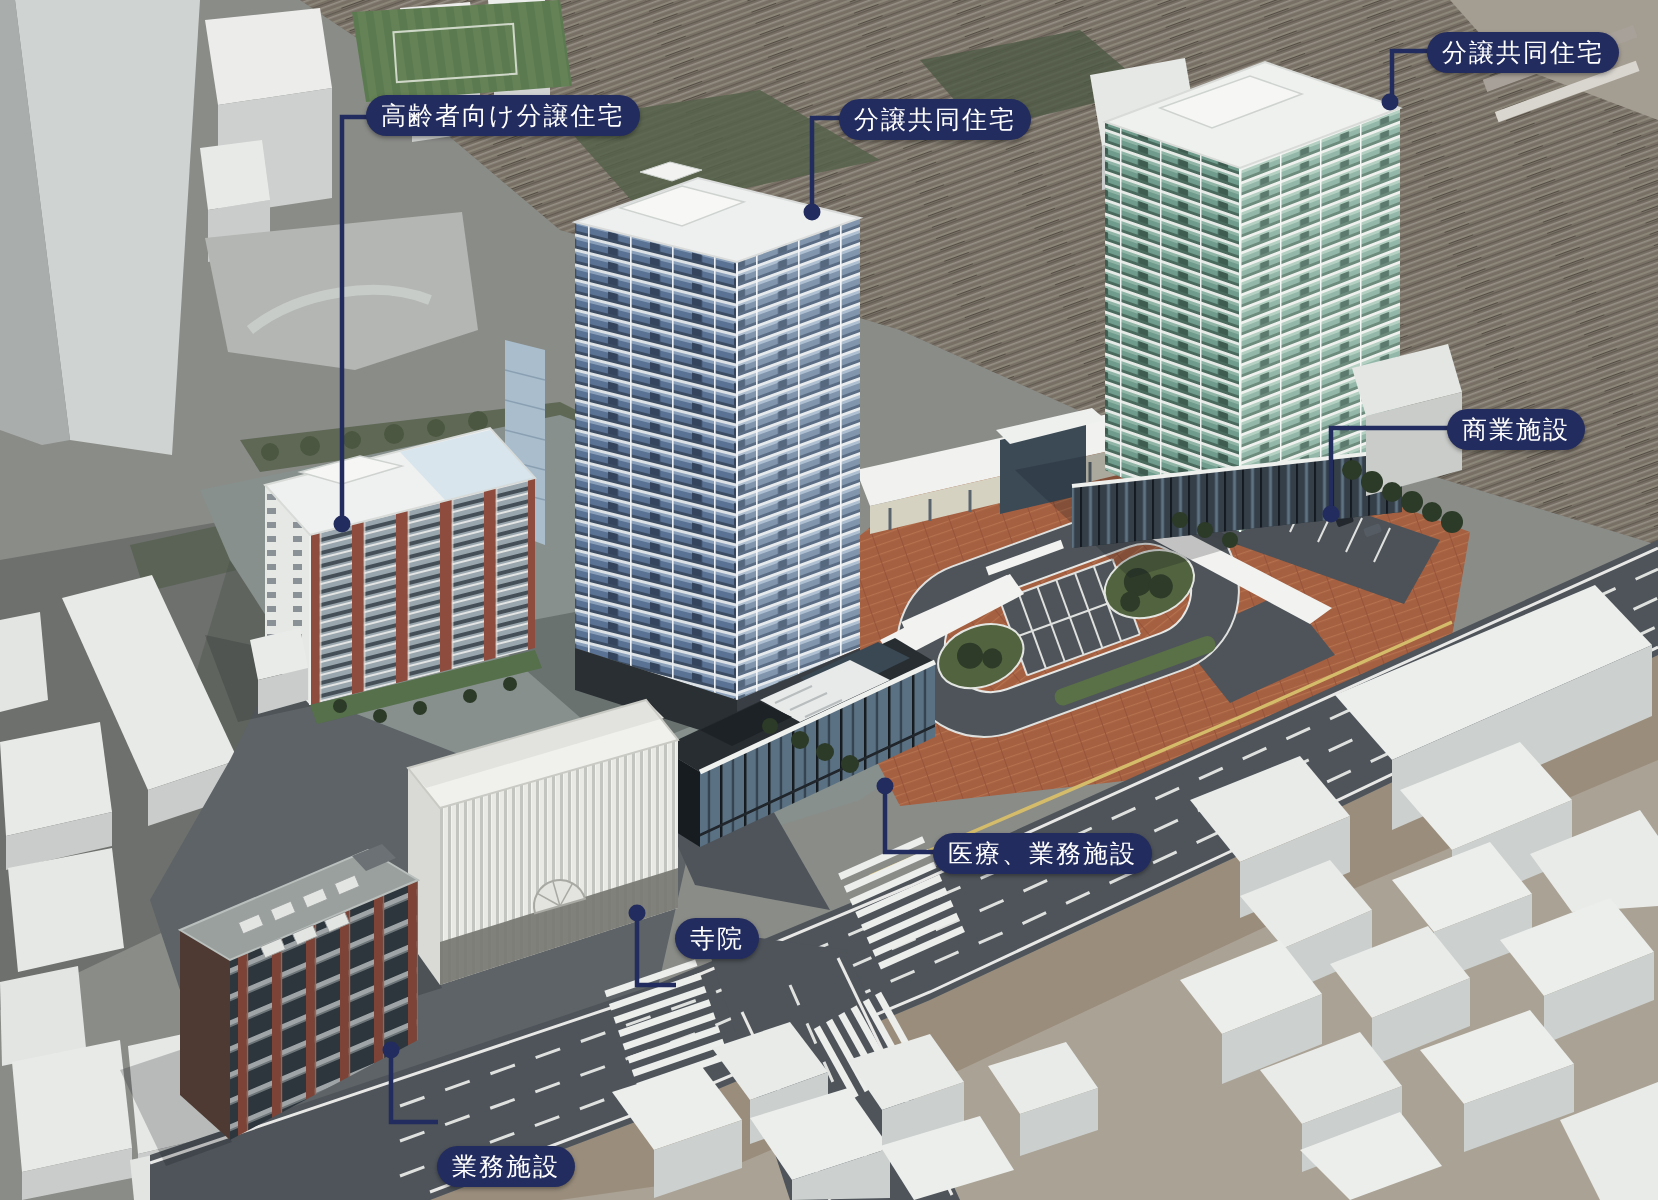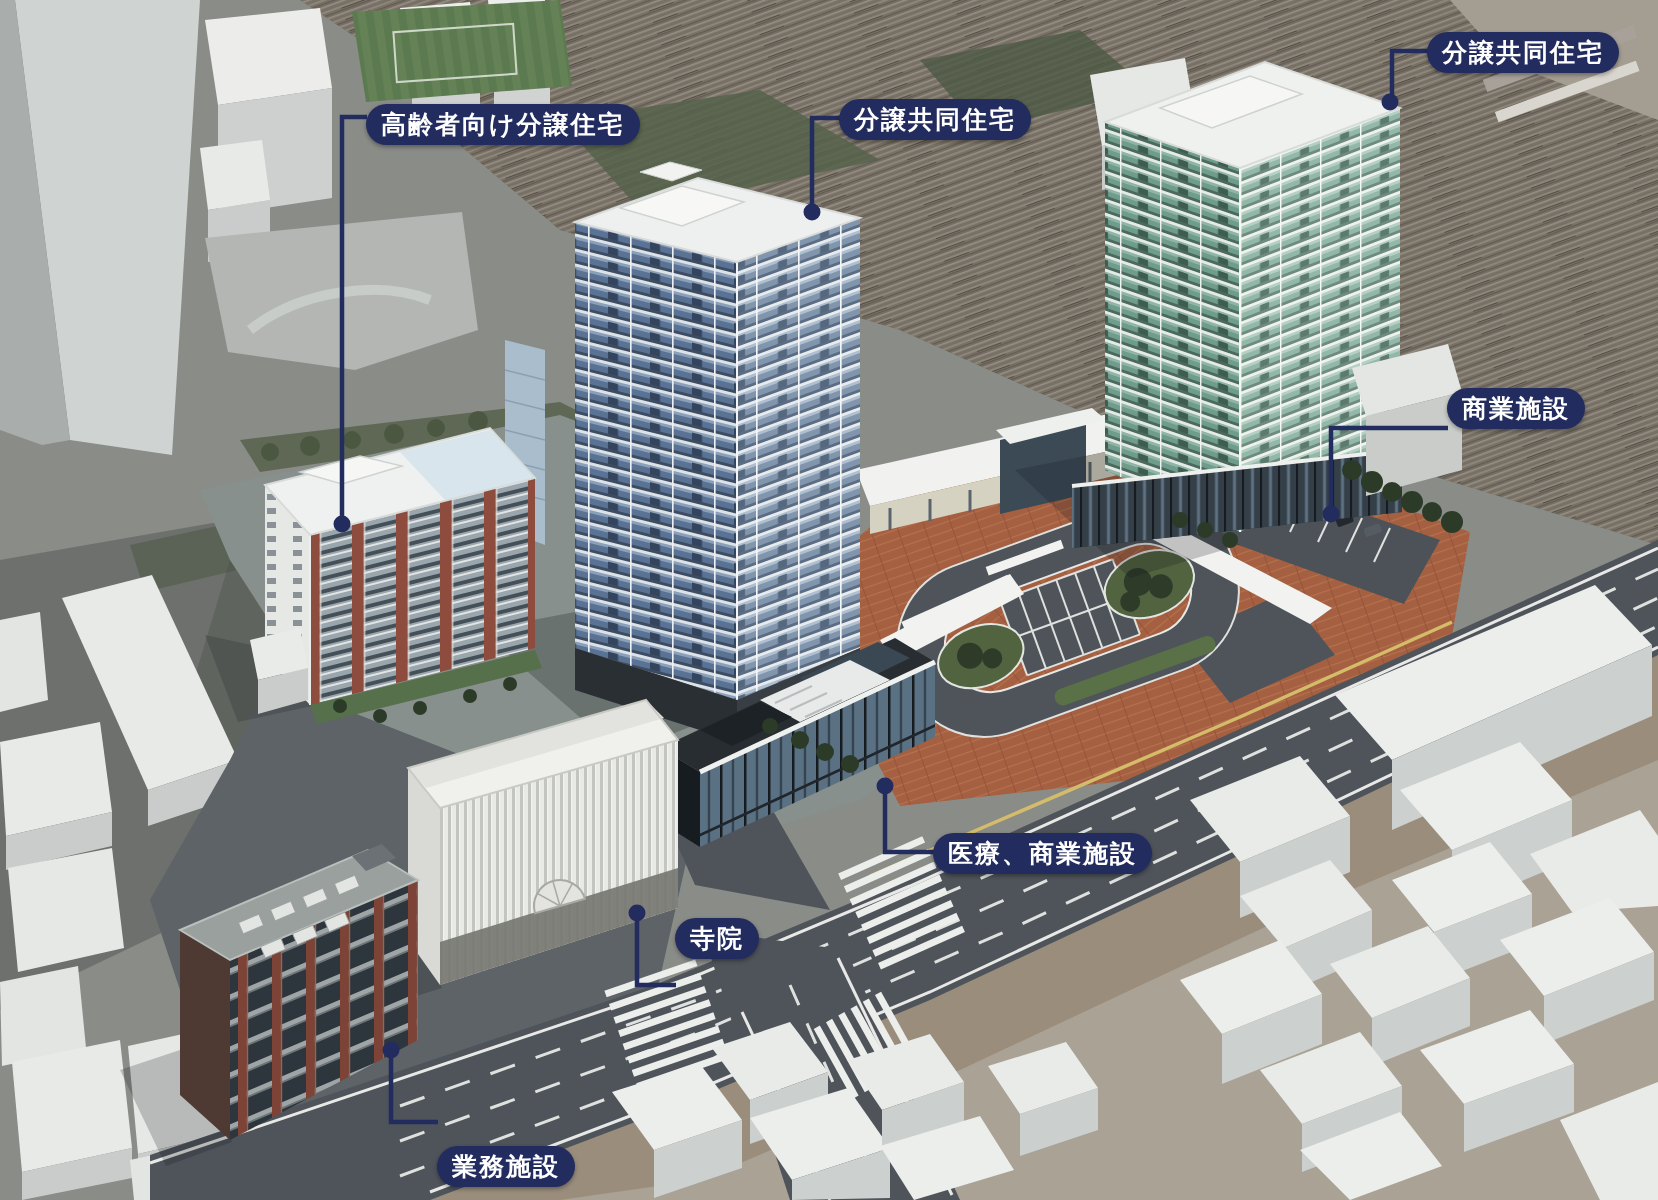--- a/index.html
+++ b/index.html
@@ -1,21 +1,21 @@
 <!DOCTYPE html>
 <html style="--navy: #232c5e; --label-text: #ffffff;"><head>
 <meta charset="utf-8">
 <style>
   html,body{margin:0;padding:0;background:#1b1b1b;}
   .stage{position:relative;width:1658px;height:1200px;overflow:hidden;
          font-family:"Liberation Sans",sans-serif;background:#8a8c88;}
   svg.scene{position:absolute;left:0;top:0;width:1658px;height:1200px;display:block;}
   .pill{position:absolute;display:flex;align-items:center;justify-content:center;
         background:var(--navy,#232c5e);color:var(--label-text,#fff);
-        font-weight:bold;font-size:25px;letter-spacing:2px;line-height:1;
+        font-weight:normal;font-size:25px;letter-spacing:2px;line-height:1;
         padding:8px 15px;border-radius:999px;white-space:nowrap;
         box-shadow:0 2px 4px rgba(0,0,0,.35);}
   .leader{stroke:var(--navy,#232c5e);stroke-width:4.5;fill:none;}
   .leader-dot{fill:var(--navy,#232c5e);}
 </style>
 </head>
 <body>
 
 <div class="stage">
 
@@ -484,21 +484,21 @@
           <path class="leader" d="M676,985 H637 V920"></path>
           <circle class="leader-dot" cx="637" cy="913" r="8.5"></circle>
         </g>
     <g>
           <path class="leader" d="M438,1122 H391 V1057"></path>
           <circle class="leader-dot" cx="391" cy="1050" r="8.5"></circle>
         </g>
   </g>
 </svg>
 
-<div class="pill" style="left:366px;top:104px">高齢者向け分譲住宅</div>
+<div class="pill" style="left:366px;top:95px">高齢者向け分譲住宅</div>
 <div class="pill" style="left:839px;top:99px">分譲共同住宅</div>
 <div class="pill" style="left:1427px;top:32px">分譲共同住宅</div>
-<div class="pill" style="left:1447px;top:388px">商業施設</div>
-<div class="pill" style="left:933px;top:833px">医療、商業施設</div>
+<div class="pill" style="left:1447px;top:409px">商業施設</div>
+<div class="pill" style="left:933px;top:833px">医療、業務施設</div>
 <div class="pill" style="left:675px;top:918px">寺院</div>
 <div class="pill" style="left:437px;top:1146px">業務施設</div>
 
 </div>
 
 </body></html>

